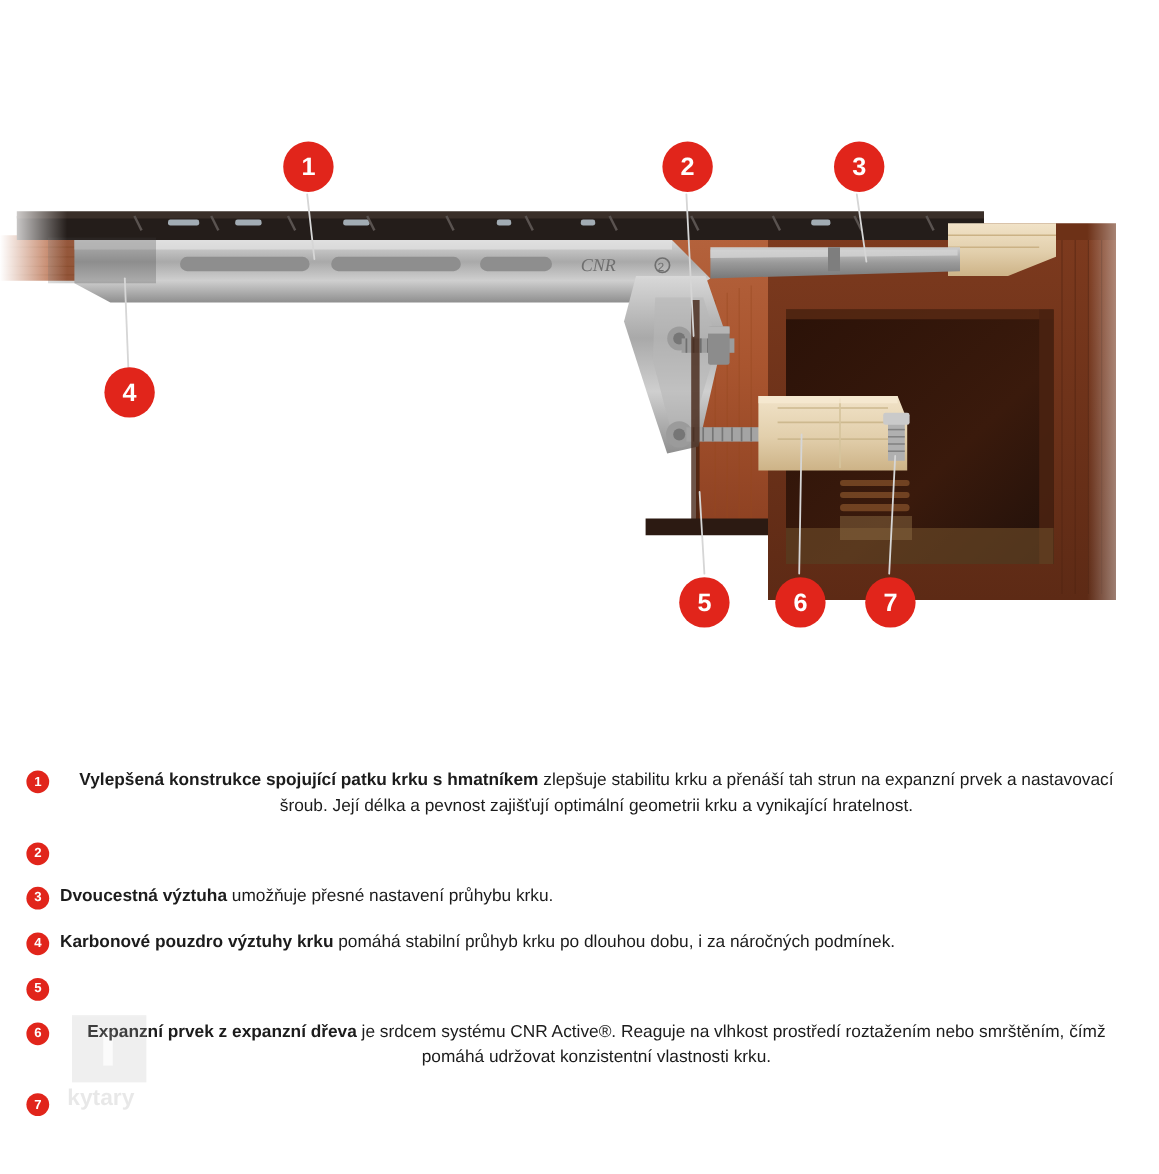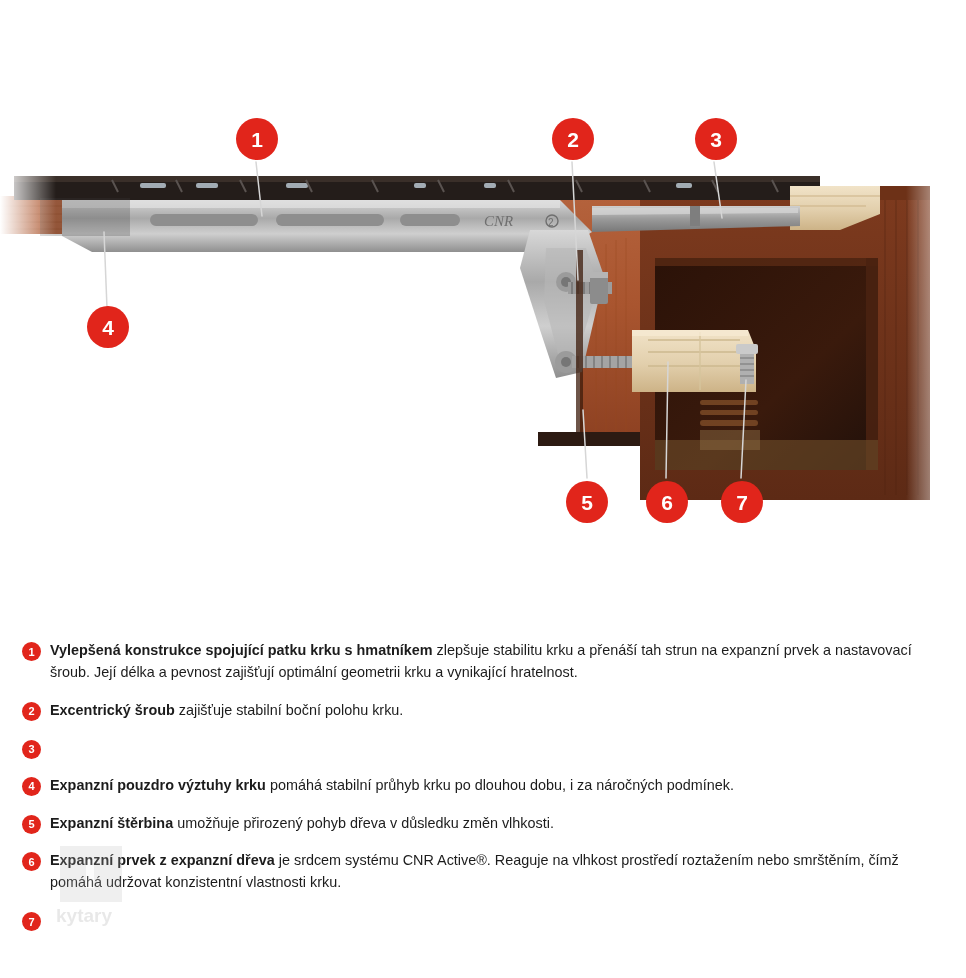--- a/index.html
+++ b/index.html
@@ -78,20 +78,21 @@
     justify-content: center;
     margin-right: 9px;
     margin-top: 2px;
     box-sizing: border-box;
   }
   .legend-text {
     font-size: 14.4px;
     line-height: 1.52;
     color: #1c1c1c;
     max-width: 905px;
+    text-align: center;
   }
   .legend-text b {
     font-weight: bold;
   }
 
   
   #watermark {
     position: absolute;
     left: 56px;
     top: 846px;
@@ -349,41 +350,38 @@
 
   <div class="legend-item">
     <div class="legend-num">1</div>
     <div class="legend-text">
       <b>Vylepšená konstrukce spojující patku krku s hmatníkem</b><span> zlepšuje stabilitu krku a přenáší tah strun na expanzní prvek a nastavovací šroub. Její délka a pevnost zajišťují optimální geometrii krku a vynikající hratelnost.</span>
     </div>
   </div>
 
   <div class="legend-item">
     <div class="legend-num">2</div>
+  </div>
+
+  <div class="legend-item">
+    <div class="legend-num">3</div>
     <div class="legend-text">
-      <b>Excentrický šroub</b><span> zajišťuje stabilní boční polohu krku.</span>
+      <b>Dvoucestná výztuha</b><span> umožňuje přesné nastavení průhybu krku.</span>
     </div>
-  </div>
-
-  <div class="legend-item">
-    <div class="legend-num">3</div>
   </div>
 
   <div class="legend-item">
     <div class="legend-num">4</div>
     <div class="legend-text">
-      <b>Expanzní pouzdro výztuhy krku</b><span> pomáhá stabilní průhyb krku po dlouhou dobu, i za náročných podmínek.</span>
+      <b>Karbonové pouzdro výztuhy krku</b><span> pomáhá stabilní průhyb krku po dlouhou dobu, i za náročných podmínek.</span>
     </div>
   </div>
 
   <div class="legend-item">
     <div class="legend-num">5</div>
-    <div class="legend-text">
-      <b>Expanzní štěrbina</b><span> umožňuje přirozený pohyb dřeva v důsledku změn vlhkosti.</span>
-    </div>
   </div>
 
   <div class="legend-item">
     <div class="legend-num">6</div>
     <div class="legend-text">
       <b>Expanzní prvek z expanzní dřeva</b><span> je srdcem systému CNR Active®. Reaguje na vlhkost prostředí roztažením nebo smrštěním, čímž pomáhá udržovat konzistentní vlastnosti krku.</span>
     </div>
   </div>
 
   <div class="legend-item">

